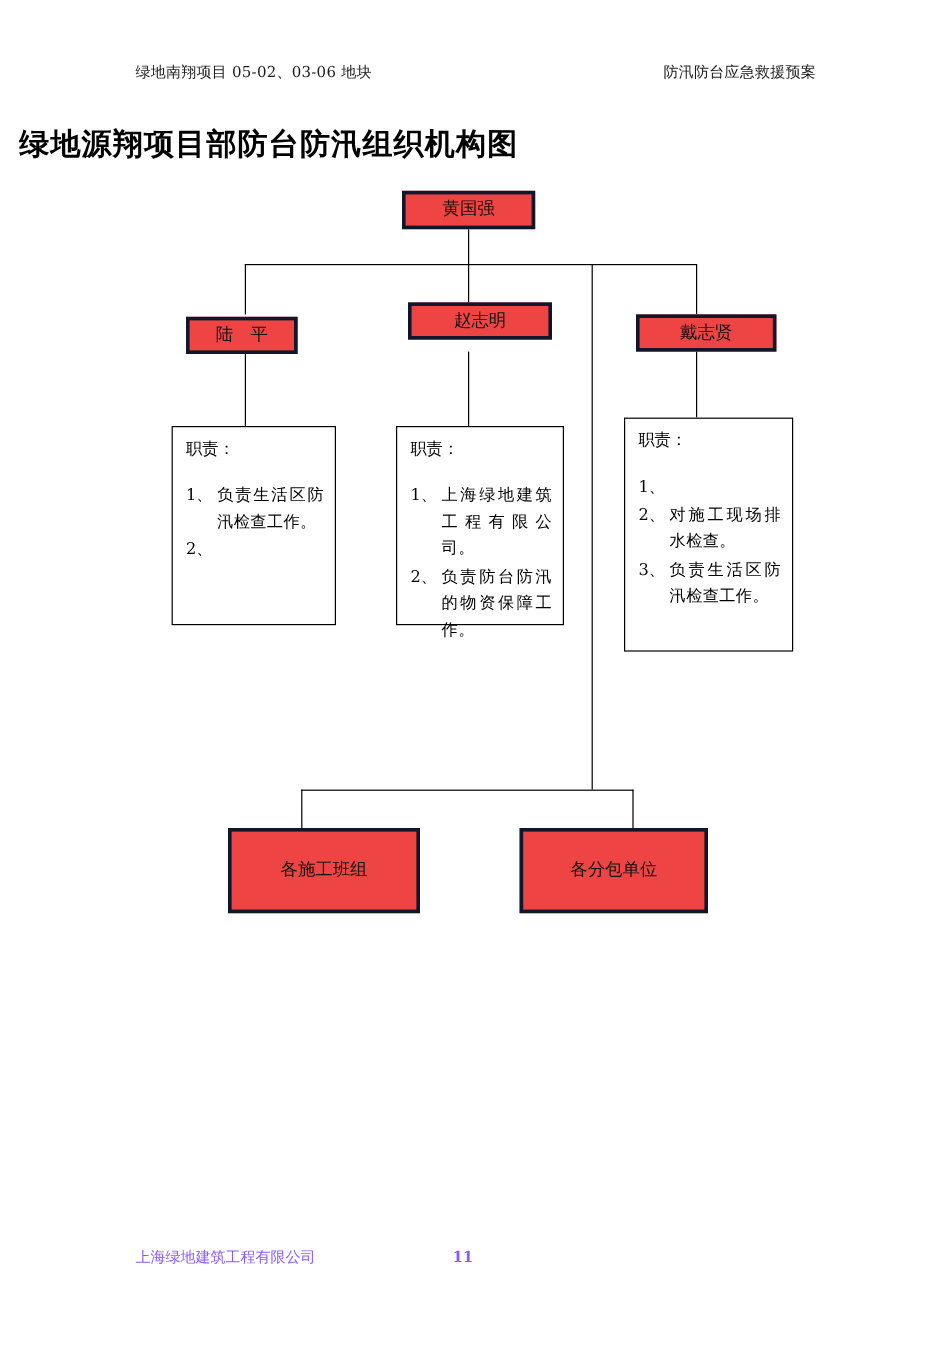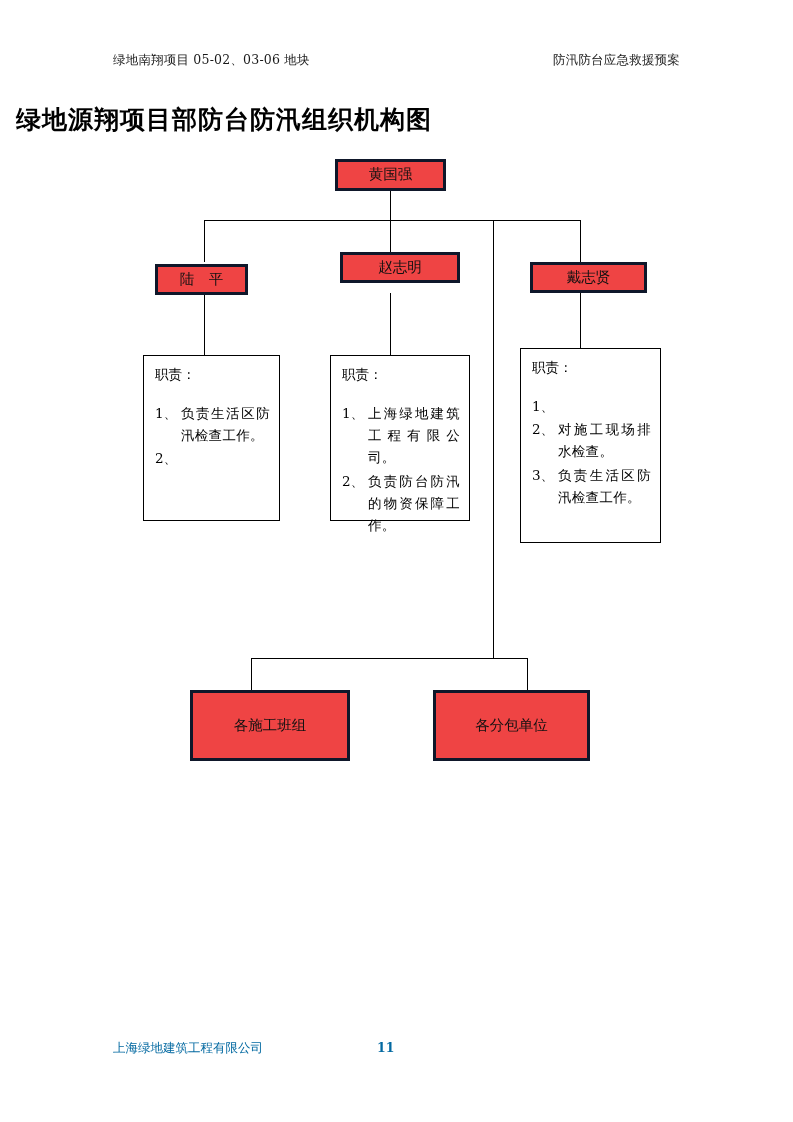--- a/index.html
+++ b/index.html
@@ -118,21 +118,21 @@
   .ln-h { height: 1px; }
 
   
   .page-footer {
     position: absolute;
     left: 113px;
     top: 1040px;
     width: 567px;
     height: 18px;
     font-size: 12.5px;
-    color: #0369a1;
+    color: #8b5cf6;
   }
   .page-footer .company {
     position: absolute;
     left: 0;
     top: 0;
     white-space: nowrap;
   }
   .page-footer .pageno {
     position: absolute;
     left: 264px;

